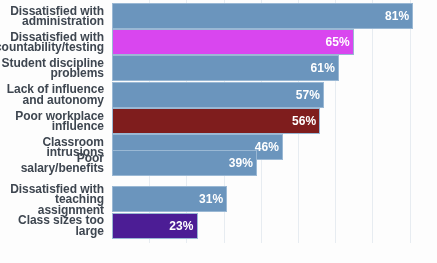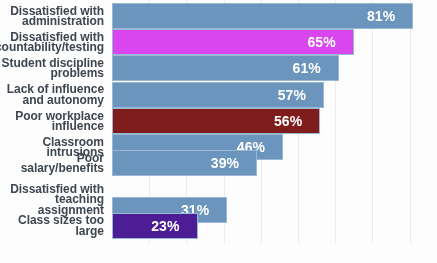--- a/index.html
+++ b/index.html
@@ -87,24 +87,24 @@
     top: 0;
     height: 26px;
     background: #6b95bd;
     border: 1px solid #9ab8d4;
     box-sizing: border-box;
     display: flex;
     align-items: center;
     justify-content: flex-end;
   }
   .bar-value {
-    font-size: 14px;
+    font-size: 12px;
     font-weight: bold;
     color: #ffffff;
-    padding-right: 17px;
+    padding-right: 3px;
     letter-spacing: 0.1px;
     white-space: nowrap;
   }
 
   #baseline-pad {
     position: absolute;
     left: 0;
     bottom: 0;
     width: 437px;
     height: 20px;
@@ -186,21 +186,21 @@
         <div class="bar-track">
           <div class="bar" style="width: 145.08px; height: 26px; background: rgb(107, 149, 189); border-color: rgb(154, 184, 212);">
             <span class="bar-value" style="color: rgb(255, 255, 255);">39%</span>
           </div>
         </div>
       </div>
       <div class="bar-row" style="top: 186.4px;">
         <div class="cat-label">Dissatisfied with
 teaching assignment</div>
         <div class="bar-track">
-          <div class="bar" style="width: 115.32px; height: 26px; background: rgb(107, 149, 189); border-color: rgb(154, 184, 212); margin-top: 11px;">
+          <div class="bar" style="width: 115.32px; height: 26px; background: rgb(107, 149, 189); border-color: rgb(154, 184, 212);">
             <span class="bar-value" style="color: rgb(255, 255, 255);">31%</span>
           </div>
         </div>
       </div>
       <div class="bar-row" style="top: 212.6px;">
         <div class="cat-label">Class sizes too large</div>
         <div class="bar-track">
           <div class="bar" style="width: 85.56px; height: 26px; background: #4c1d95; border-color: rgb(154, 184, 212);">
             <span class="bar-value" style="color: rgb(255, 255, 255);">23%</span>
           </div>

